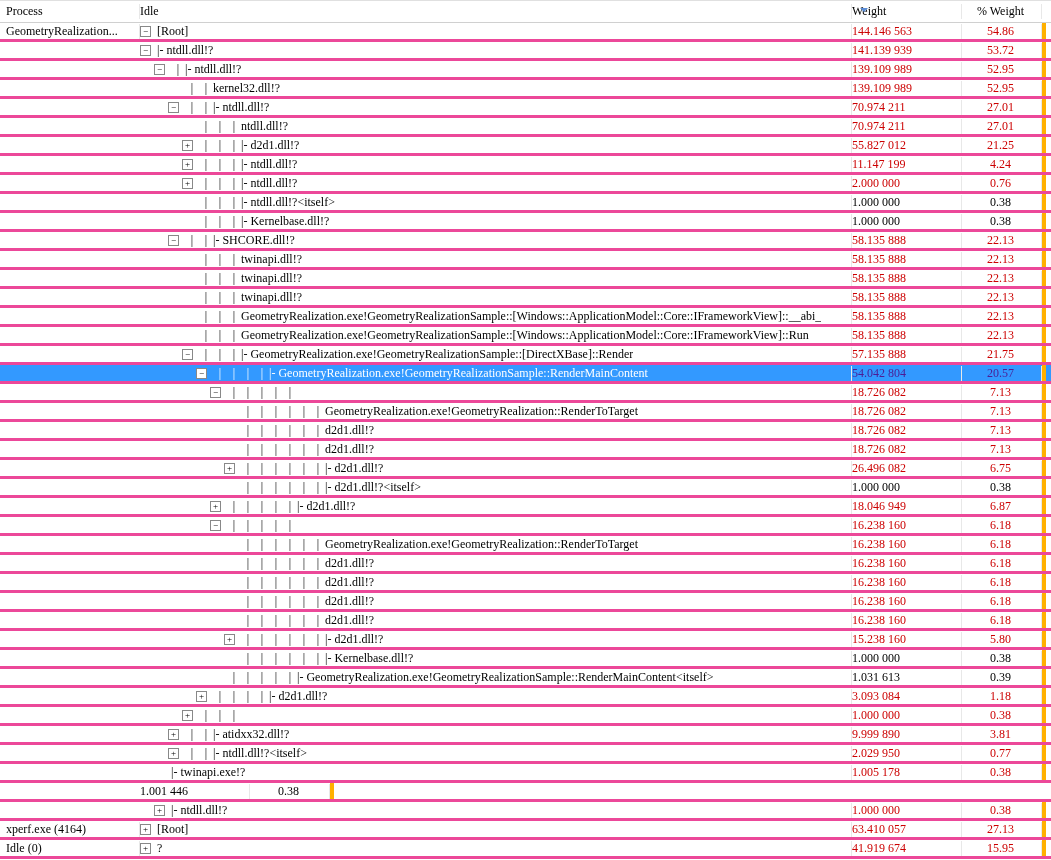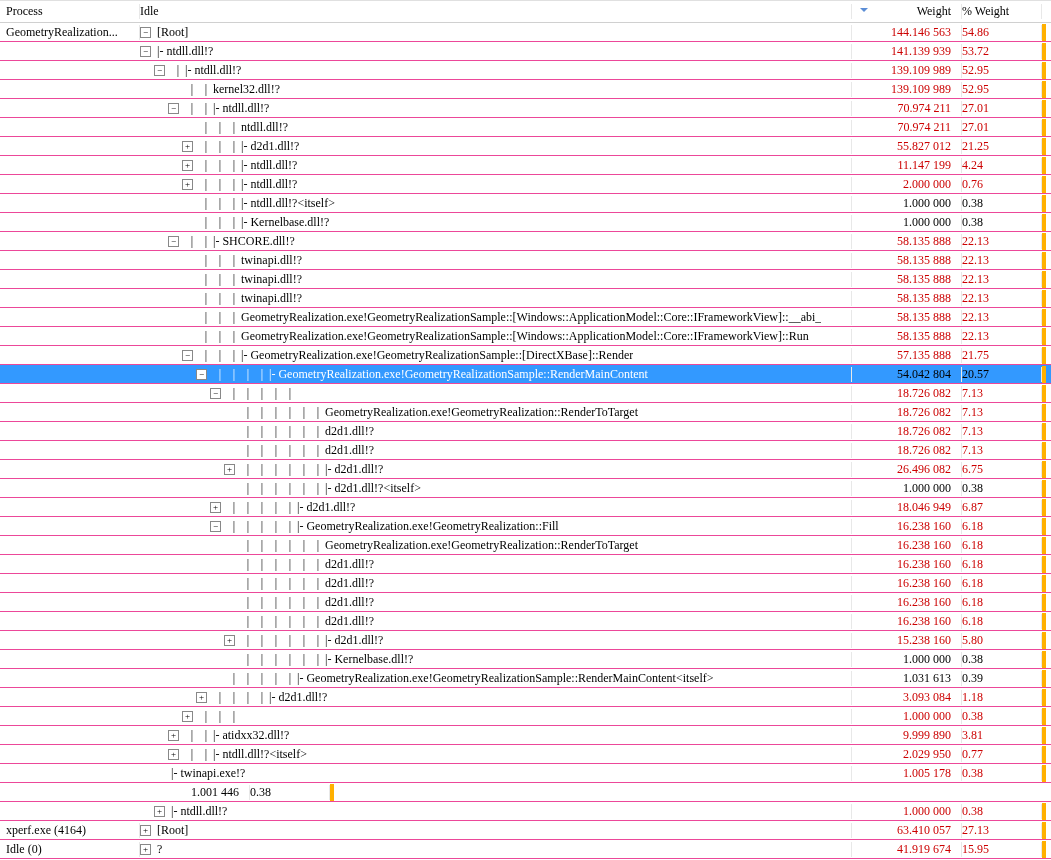--- a/index.html
+++ b/index.html
@@ -14,21 +14,21 @@
   .grid {
     display: flex;
     flex-direction: column;
     border-top: 1px solid #e0e0e0;
     font-family: Liberation Serif, serif;
   }
   .row {
     display: flex;
     align-items: center;
     height: 19px;
-    border-bottom: 1px solid #ec4899;
+    border-bottom: 3px solid #ec4899;
     white-space: nowrap;
     overflow: hidden;
   }
   .header {
     background: #fff;
     border-bottom: 1px solid #d0d0d0;
     height: 22px;
     font-weight: normal;
   }
   .header .col-weight, .header .col-pct { position: relative; }
@@ -37,27 +37,27 @@
     width: 0; height: 0;
     border-left: 4px solid transparent;
     border-right: 4px solid transparent;
     border-top: 4px solid #5b8dd6;
     position: absolute;
     left: 8px;
     top: 4px;
   }
   .col-process { width: 140px; flex: 0 0 140px; padding-left: 6px; overflow:hidden; text-overflow:ellipsis;}
   .col-stack   { flex: 1 1 auto; display:flex; align-items:center; overflow:hidden; }
-  .col-weight  { width: 110px; flex: 0 0 110px; text-align: right; padding-right: 10px; font-variant-numeric: tabular-nums;}
-  .col-pct     { width: 80px;  flex: 0 0 80px;  text-align: left; padding-right: 2px; font-variant-numeric: tabular-nums;}
+  .col-weight  { width: 110px; flex: 0 0 110px; padding-right: 10px; font-variant-numeric: tabular-nums;}
+  .col-pct     { width: 80px;  flex: 0 0 80px;  text-align: center; padding-right: 2px; font-variant-numeric: tabular-nums;}
   .col-bar     { width: 9px;   flex: 0 0 9px; }
   .red  { color: #cc0000; }
   .blk  { color: #000; }
   .sel  { background: #3399ff; color: #fff; }
-  .sel .red, .sel .blk { color: #000000; }
+  .sel .red, .sel .blk { color: #4c1d95; }
   .pipe { color: #000; display:inline-block; width:14px; text-align:center;}
   .sel .pipe { color:#fff; }
   .exp {
     display:inline-block; width:11px; height:11px;
     border:1px solid #888; text-align:center; line-height:9px;
     font-size:9px; margin-right:6px; background:#fff; color:#000;
     flex:0 0 11px;
   }
   .noexp { display:inline-block; width:11px; height:11px; margin-right:6px; flex:0 0 11px;}
   .indent { display:inline-block; flex:0 0 auto;}
@@ -456,21 +456,20 @@
       <div class="row">
         <div class="col-process col-divider"></div>
         <div class="col-stack col-divider">
           <span class="indent" style="width: 70px;"></span>
           <span class="exp">−</span>
           <span class="pipe">|</span>
           <span class="pipe">|</span>
           <span class="pipe">|</span>
           <span class="pipe">|</span>
           <span class="pipe">|</span>
-          <span class="stack-text">|- GeometryRealization.exe!GeometryRealization::Fill</span>
         </div>
         <div class="col-weight col-divider red">16.238 160</div>
         <div class="col-pct col-divider red">6.18</div>
         <div class="col-bar"><span class="bar"></span></div>
       </div>
       <div class="row">
         <div class="col-process col-divider"></div>
         <div class="col-stack col-divider">
           <span class="indent" style="width: 84px;"></span>
           <span class="noexp"></span>

